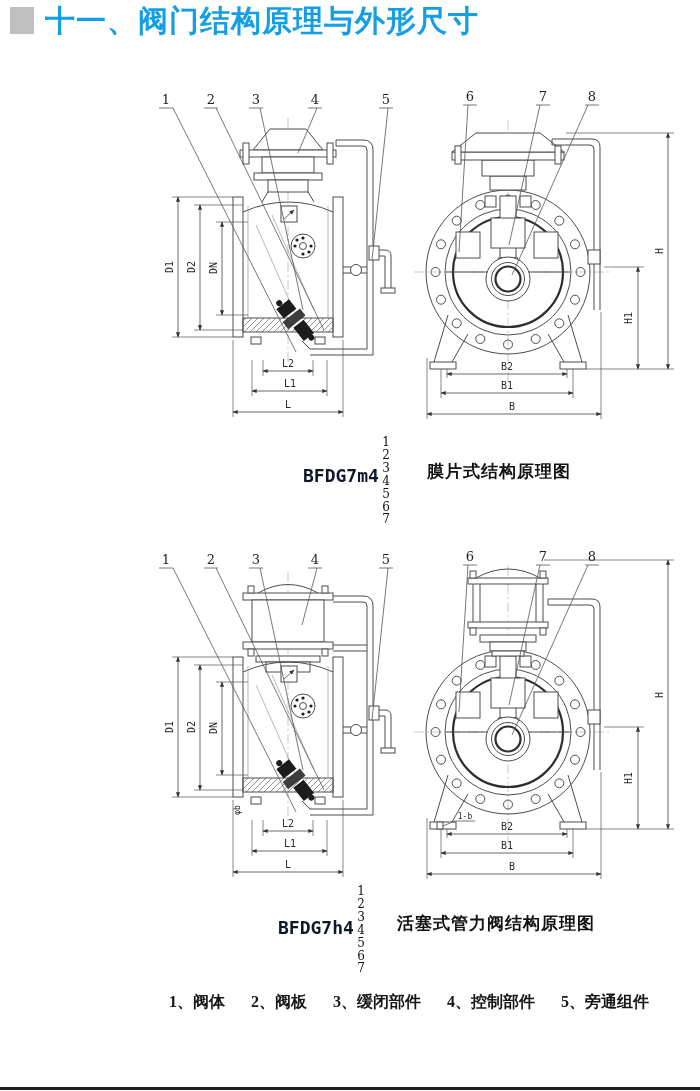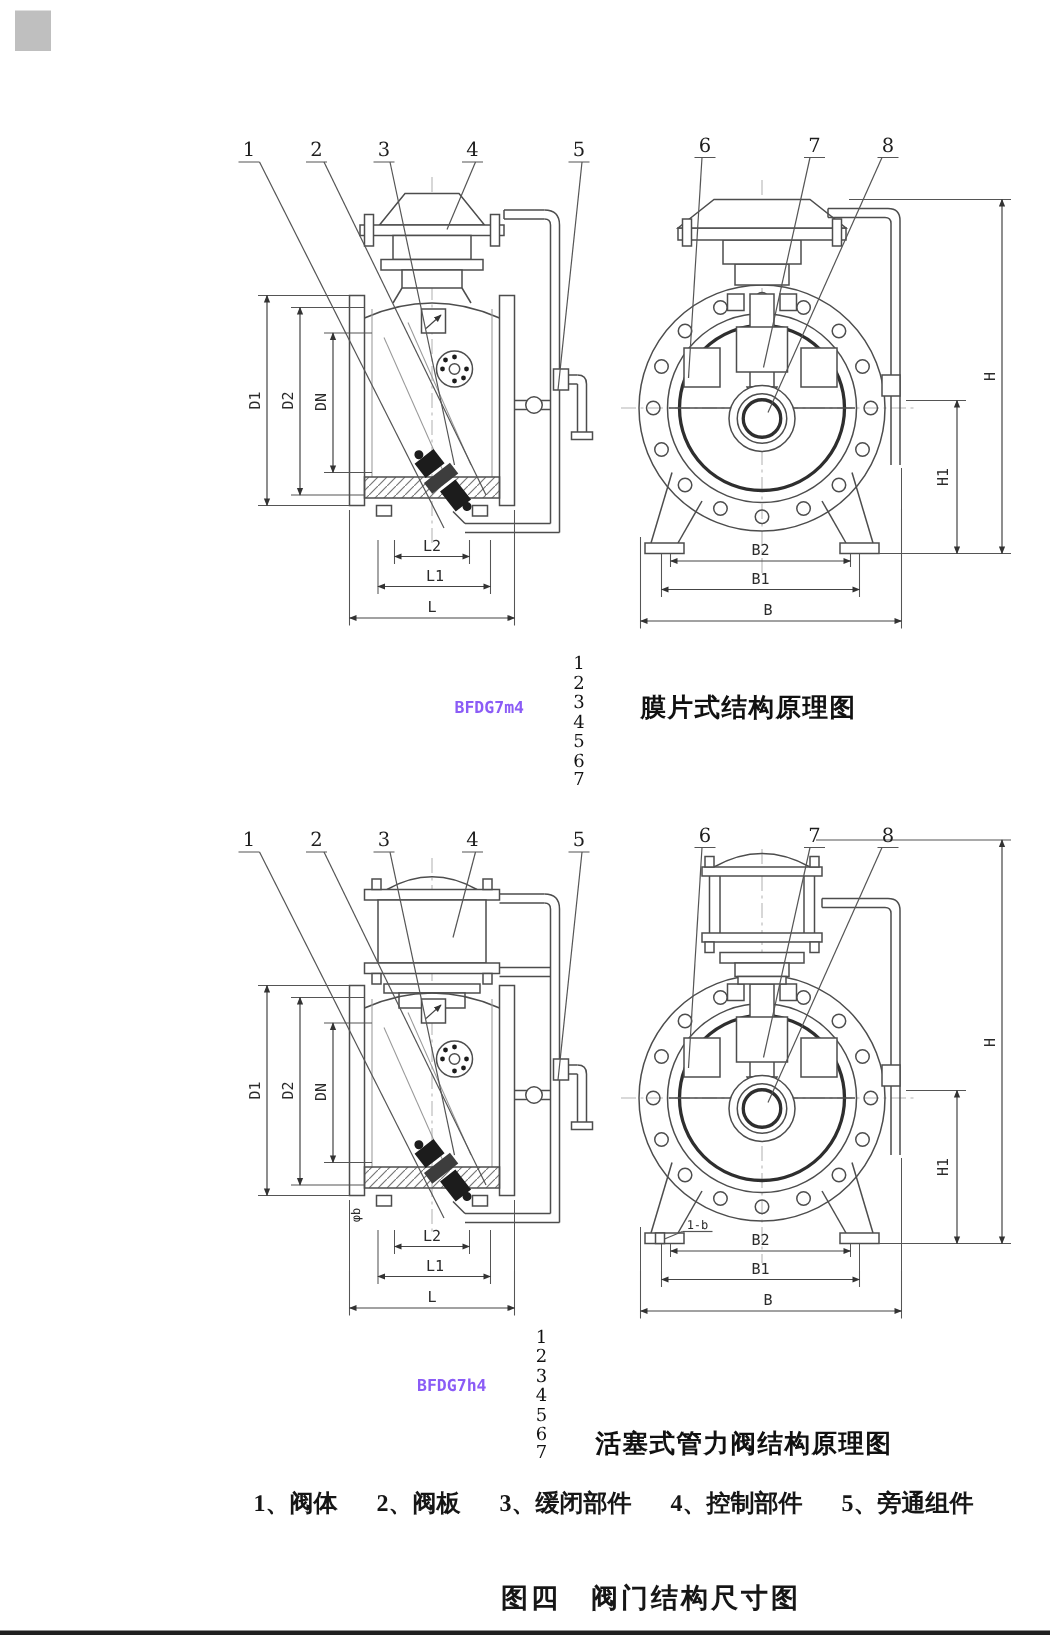--- a/index.html
+++ b/index.html
@@ -3,29 +3,29 @@
 <meta charset="utf-8">
 <style>
   html,body{margin:0;padding:0;background:#fff;}
   .page{position:relative;width:700px;height:1091px;background:#ffffff;overflow:hidden;
         font-family:"Liberation Sans",sans-serif;}
   .accent{position:absolute;left:10px;top:7px;width:24px;height:27px;background:#bfbfbf;}
   .page-title{position:absolute;left:45px;top:1px;margin:0;font-size:30px;font-weight:bold;
         color:#159fe3;letter-spacing:1px;white-space:nowrap;}
   .fig{position:absolute;left:0;width:700px;height:350px;}
   .fig1{top:85px;} .fig2{top:545px;}
-  .model{position:absolute;font-family:"DejaVu Sans Mono",monospace;font-size:11px;
-        font-weight:600;color:#8b5cf6;white-space:nowrap;text-align:right;}
+  .model{position:absolute;font-family:"DejaVu Sans Mono",monospace;font-size:18px;
+        font-weight:600;color:#0f172a;white-space:nowrap;text-align:right;}
   .model1{left:303px;top:465px;} .model2{left:278px;top:917px;}
   .numcol{position:absolute;width:16px;text-align:center;font-family:"DejaVu Serif",serif;
         font-size:12px;line-height:12.9px;color:#111;white-space:pre-line;}
   .numcol1{left:378px;top:436px;} .numcol2{left:353px;top:885px;}
   .figname{position:absolute;font-family:"Liberation Serif",serif;font-size:17px;
         font-weight:bold;color:#111;letter-spacing:1px;white-space:nowrap;text-align:right;}
-  .figname1{left:427px;top:460px;} .figname2{left:397px;top:912px;margin-top:39px;}
+  .figname1{left:427px;top:460px;} .figname2{left:397px;top:912px;}
   .legend-row{position:absolute;left:118px;width:582px;text-align:center;
         font-family:"Liberation Serif",serif;font-size:16px;font-weight:bold;color:#161616;}
   .legend-row1{top:992px;} .legend-row2{top:1019px;}
   .legend-row span{display:inline-block;margin:0 11px;white-space:nowrap;}
   .caption{position:absolute;left:168px;top:1053px;width:532px;text-align:center;
         font-family:"Liberation Serif",serif;font-size:18px;font-weight:bold;color:#161616;
         letter-spacing:2px;}
   .bottom-rule{position:absolute;left:0;top:1087px;width:700px;height:3px;background:#1f1f1f;}
   
   svg .ln{stroke:#4d4d4d;stroke-width:1;fill:none;}
@@ -41,20 +41,21 @@
   svg text.dim{font-family:"DejaVu Sans Mono",monospace;font-size:10px;fill:#2b2b2b;}
   svg text.dims{font-family:"DejaVu Sans Mono",monospace;font-size:8px;fill:#2b2b2b;}
   svg text.co{font-family:"DejaVu Serif",serif;font-size:13px;fill:#1d1d1d;}
 </style>
 </head>
 <body>
 
 <div class="page">
 
   <span class="accent"></span>
+  <h1 class="page-title">十一、阀门结构原理与外形尺寸</h1>
 
   <svg class="fig fig1" viewBox="0 85 700 350">
     <defs>
       <marker id="ar-a" viewBox="0 0 10 10" refX="9" refY="5" markerWidth="6.5" markerHeight="6.5" orient="auto-start-reverse">
         <path d="M0,1 L10,5 L0,9 Z" fill="#333"></path>
       </marker>
       <pattern id="ht-a" patternUnits="userSpaceOnUse" width="6" height="6">
         <path d="M0,6 L6,0" stroke="#777" stroke-width="0.8"></path>
       </pattern>
     </defs>
@@ -548,15 +549,14 @@
   <span class="figname figname2">活塞式管力阀结构原理图</span>
 
   <div class="legend-row legend-row1">
     <span>1、阀体</span>
     <span>2、阀板</span>
     <span>3、缓闭部件</span>
     <span>4、控制部件</span>
     <span>5、旁通组件</span>
   </div>
 
-  <div class="caption">图四　阀门结构尺寸图</div>
   <div class="bottom-rule"></div>
 </div>
 
 </body></html>

